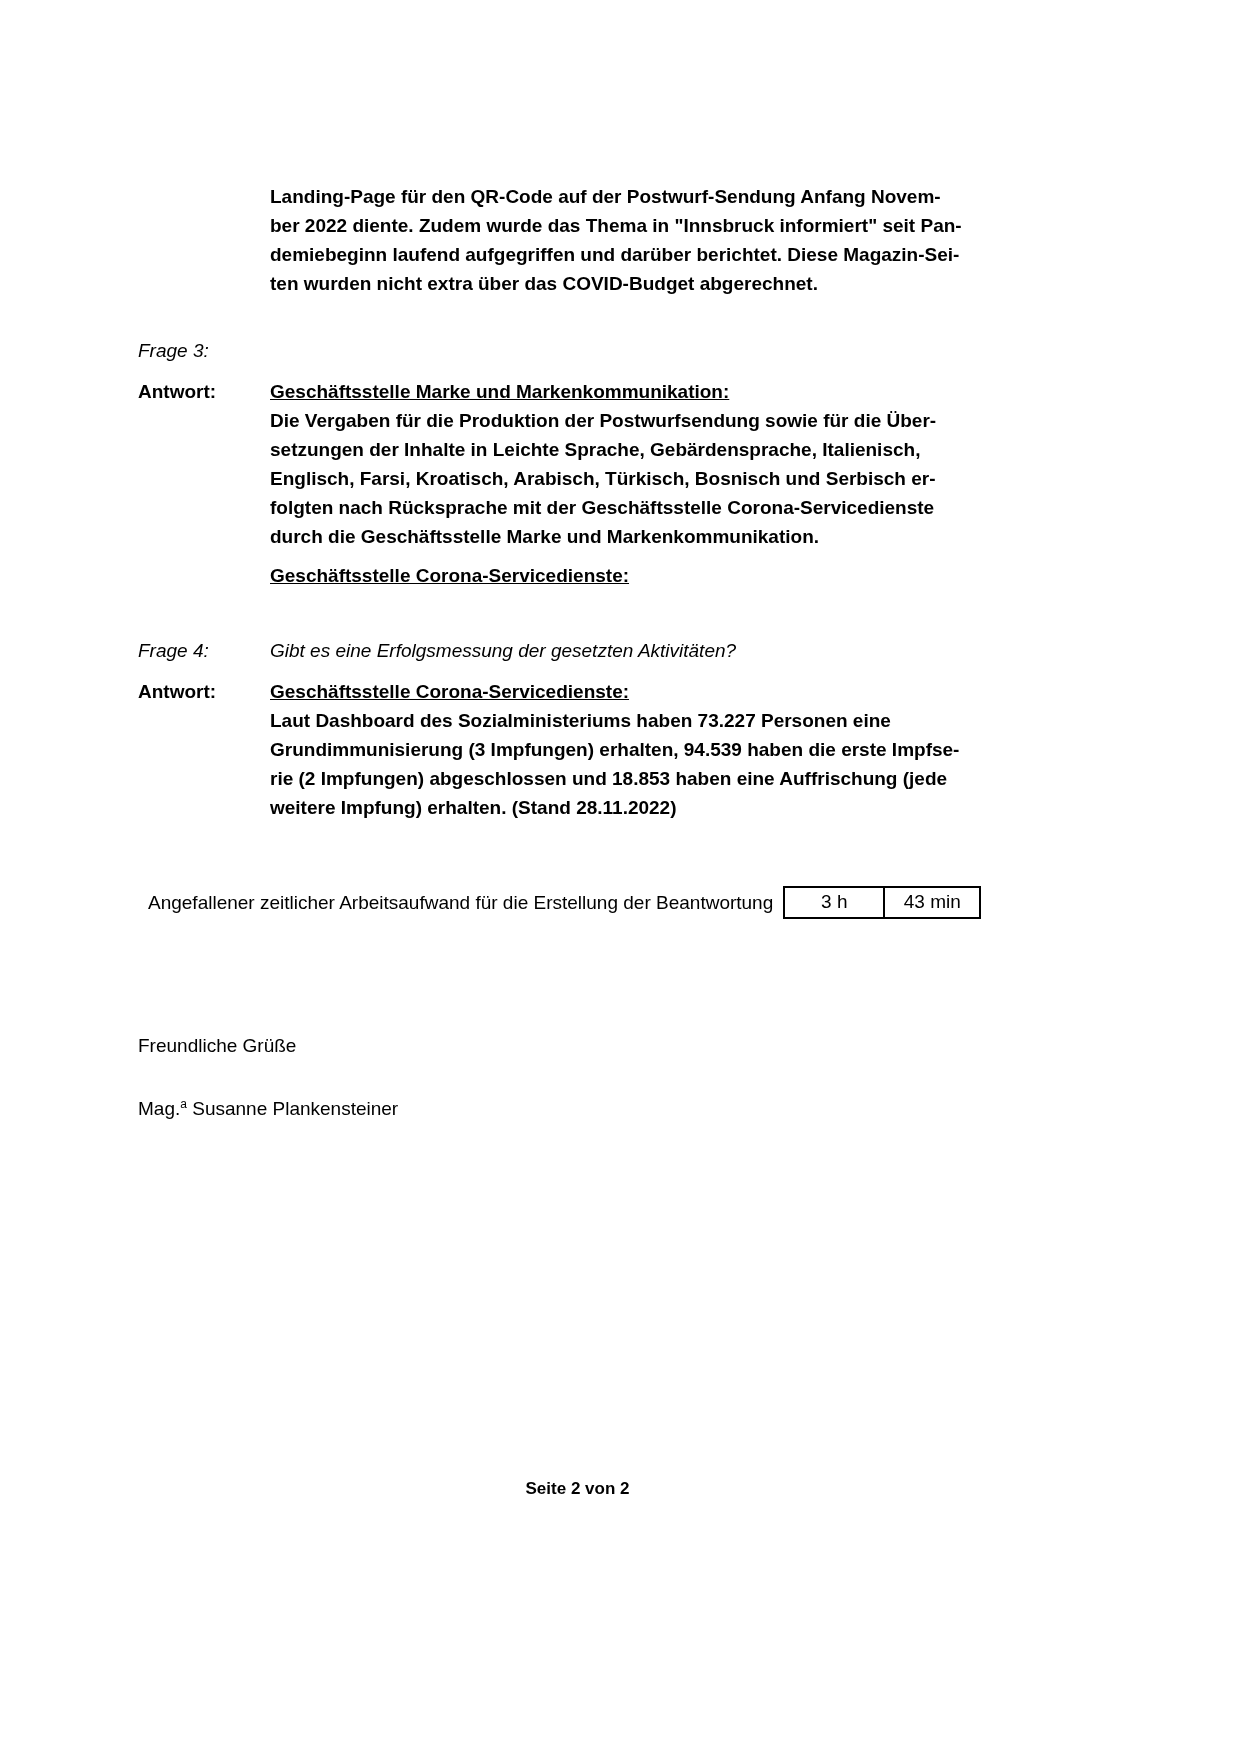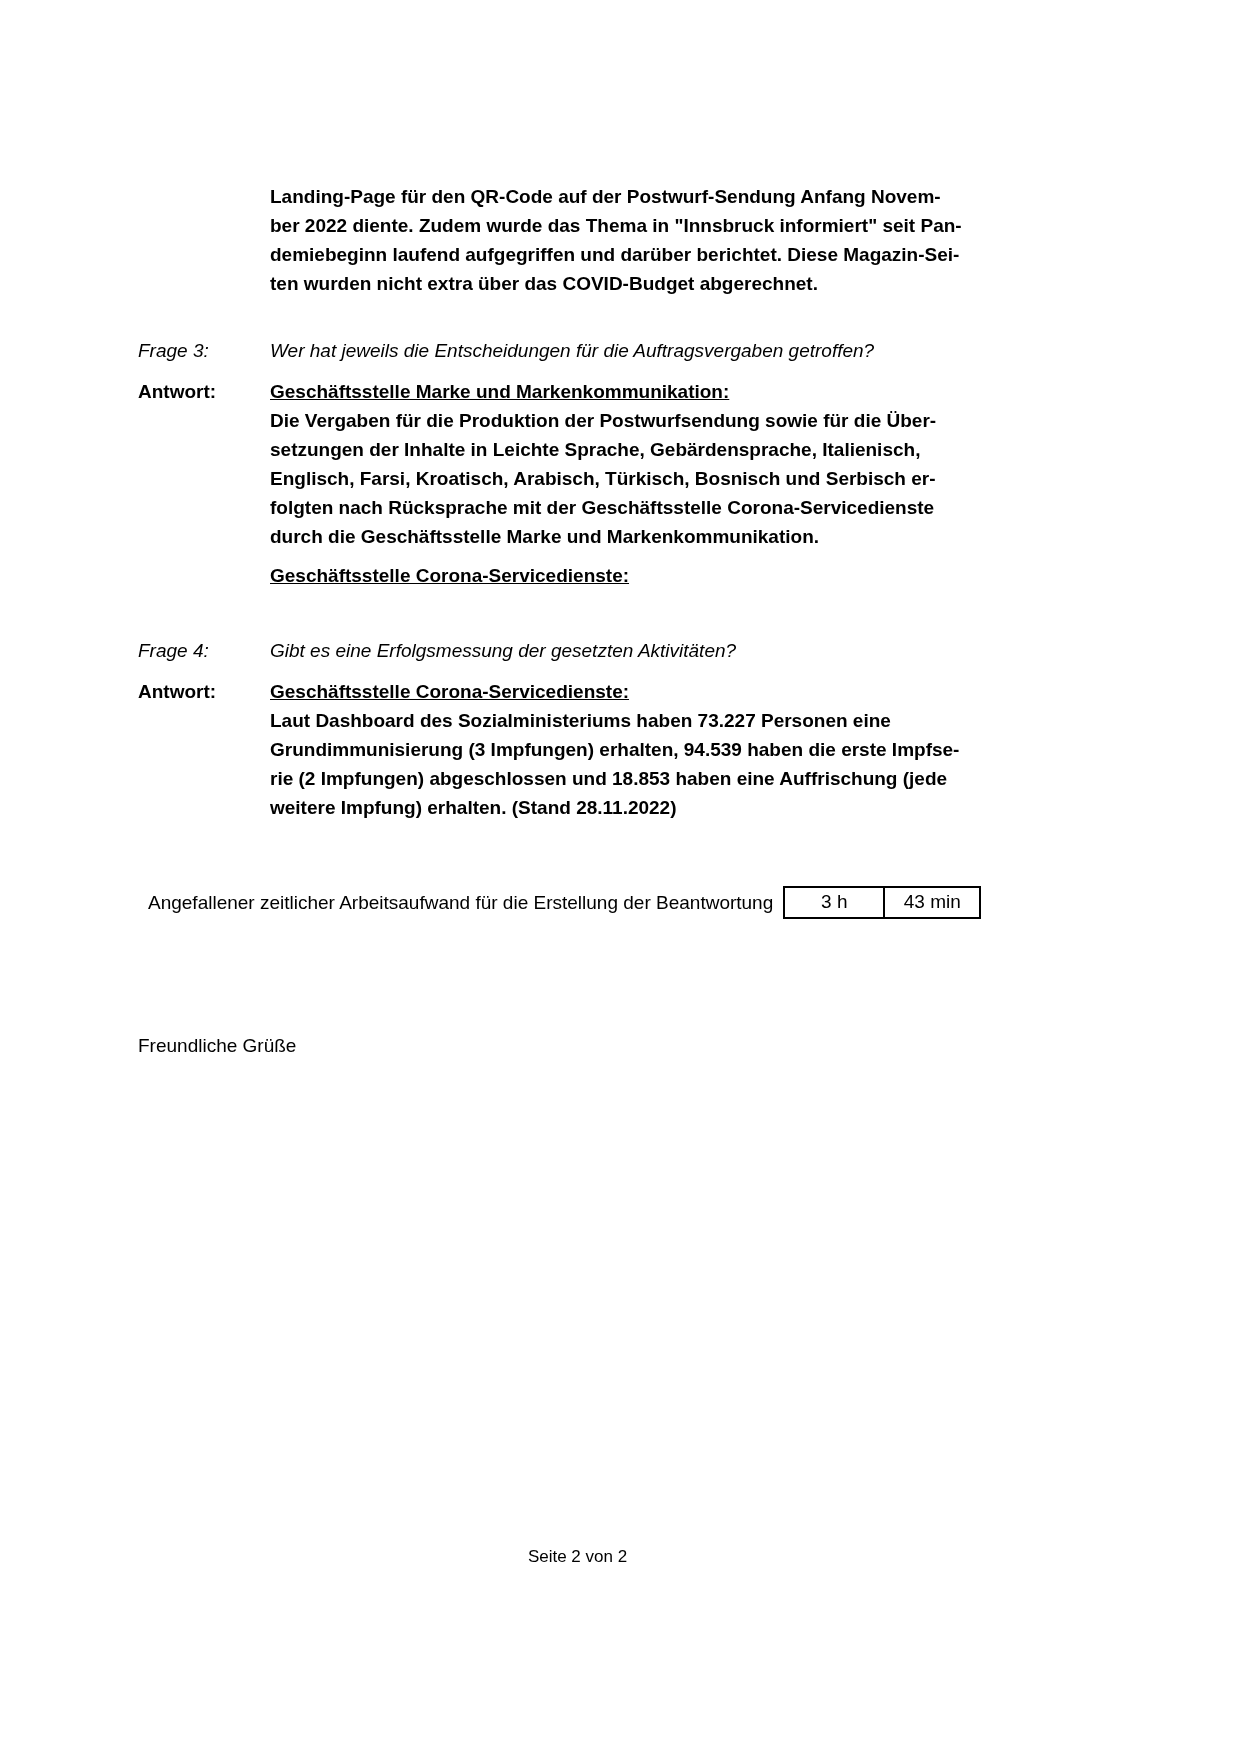--- a/index.html
+++ b/index.html
@@ -54,44 +54,44 @@
   .greeting { margin-top: 112px; }
   .signature { margin-top: 34px; }
   .signature sup {
     font-size: 12px;
     vertical-align: super;
     line-height: 0;
   }
   .footer {
     position: absolute;
     left: 0;
-    top: 1546px;
+    top: 1478px;
     width: 1155px;
     text-align: center;
     font-size: 17px;
     line-height: 22px;
+    font-weight: bold;
   }
 </style>
 </head>
 <body>
 
 <div class="page">
   <div class="doc">
 
     <section class="row intro-row">
       <div class="label-col"></div>
       <div class="content-col body-text">Landing-Page für den QR-Code auf der Postwurf-Sendung Anfang Novem-
 ber 2022 diente. Zudem wurde das Thema in "Innsbruck informiert" seit Pan-
 demiebeginn laufend aufgegriffen und darüber berichtet. Diese Magazin-Sei-
 ten wurden nicht extra über das COVID-Budget abgerechnet.</div>
     </section>
 
     <section class="row question-row">
       <div class="label-col italic">Frage 3:</div>
-      <div class="content-col italic">Wer hat jeweils die Entscheidungen für die Auftragsvergaben getroffen?</div>
     </section>
 
     <section class="row answer-row">
       <div class="label-col bold">Antwort:</div>
       <div class="content-col">
         <div class="answer-section">
           <div class="heading">Geschäftsstelle Marke und Markenkommunikation:</div>
           <div class="body-text">Die Vergaben für die Produktion der Postwurfsendung sowie für die Über-
 setzungen der Inhalte in Leichte Sprache, Gebärdensprache, Italienisch,
 Englisch, Farsi, Kroatisch, Arabisch, Türkisch, Bosnisch und Serbisch er-
@@ -125,17 +125,20 @@
     <section class="effort-row">
       <span class="effort-label">Angefallener zeitlicher Arbeitsaufwand für die Erstellung der Beantwortung</span>
       <span class="effort-boxes">
         <span class="effort-cell effort-cell-hours">3 h</span>
         <span class="effort-cell effort-cell-mins">43 min</span>
       </span>
     </section>
 
     <div class="greeting">Freundliche Grüße</div>
 
+    <div class="signature">
+      <span>Mag.</span><sup>a</sup><span> Susanne Plankensteiner</span>
+    </div>
 
   </div>
 
   <div class="footer">Seite 2 von 2</div>
 </div>
 
 </body></html>

